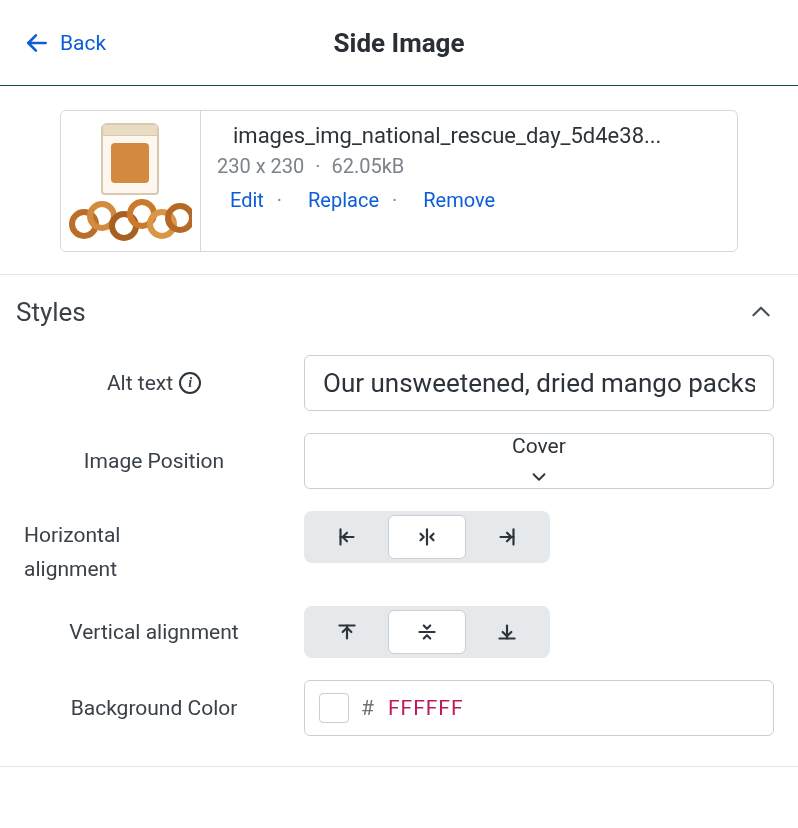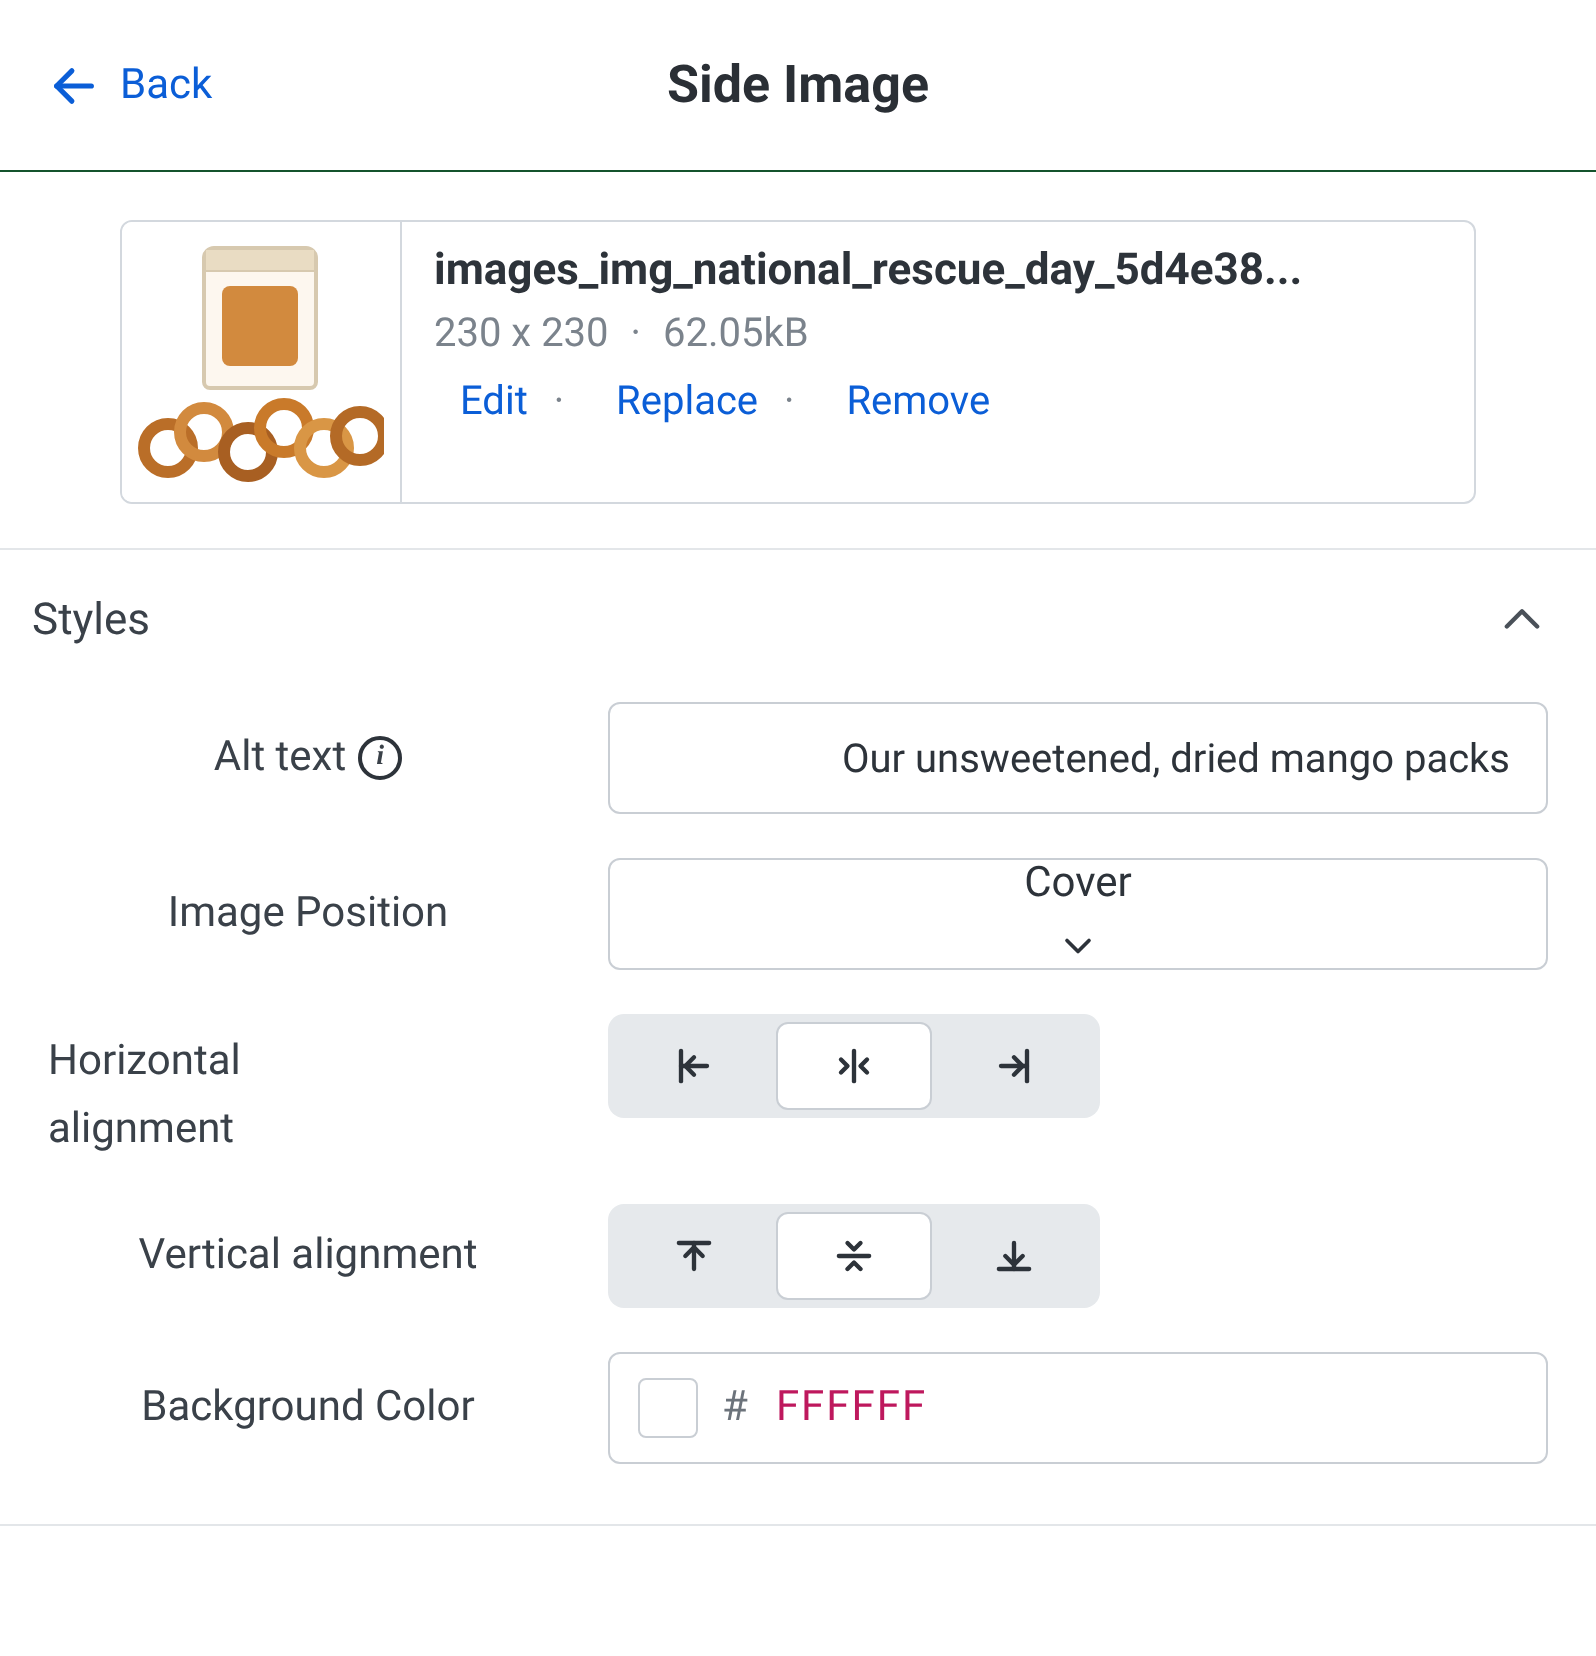--- a/index.html
+++ b/index.html
@@ -93,25 +93,26 @@
     border-radius: 50%;
     background: transparent;
   }
   .meta {
     flex: 1;
     padding: 12px 16px 10px 16px;
     min-width: 0;
   }
   .fname {
     font-size: 22px;
-    font-weight: 700;
+    font-weight: 400;
     color: #2d333a;
     white-space: nowrap;
     overflow: hidden;
     text-overflow: ellipsis;
+    margin-left: 16px;
   }
   .dims {
     margin-top: 6px;
     font-size: 20px;
     color: #7b838c;
   }
   .dims .dot { margin: 0 6px; }
   .actions {
     margin-top: 10px;
     font-size: 20px;
@@ -124,21 +125,21 @@
   }
   .actions .dot { margin: 0 8px; }
 
   .section-head {
     display: flex;
     align-items: center;
     justify-content: space-between;
     padding: 22px 24px 8px 16px;
   }
   .section-title {
-    font-size: 22px;
+    font-size: 26px;
     color: #3a4149;
   }
   .chev { width: 26px; height: 26px; color: #4a5159; }
 
   .form {
     padding: 20px 24px 30px 24px;
     border-bottom: 1px solid #e3e6e9;
   }
   .row {
     display: flex;
@@ -189,21 +190,21 @@
     font-size: 21px;
     color: #2d333a;
     background: #fff;
     display: flex;
     align-items: center;
   }
   .input input {
     border: none;
     outline: none;
     width: 100%;
-    font-size: 20px;
+    font-size: 26px;
     color: #2d333a;
     background: transparent;
     font-family: inherit;
     text-align: right;
   }
   .select {
     justify-content: space-between;
     cursor: pointer;
     flex-direction: column;
   }

